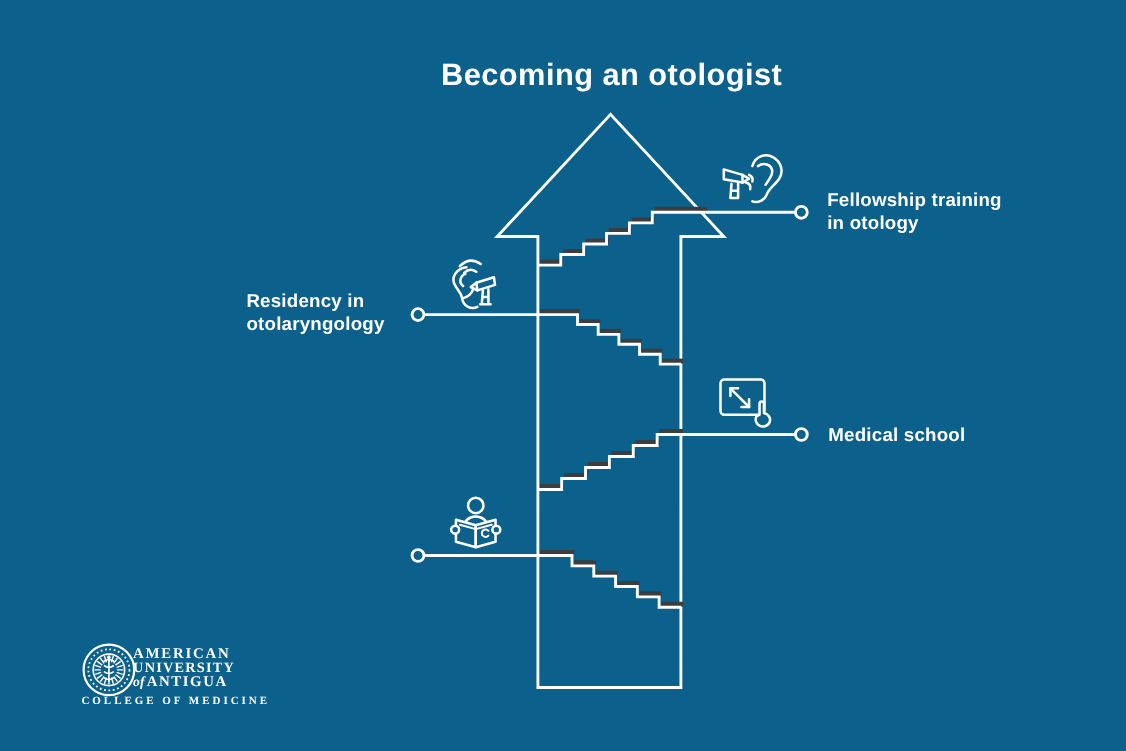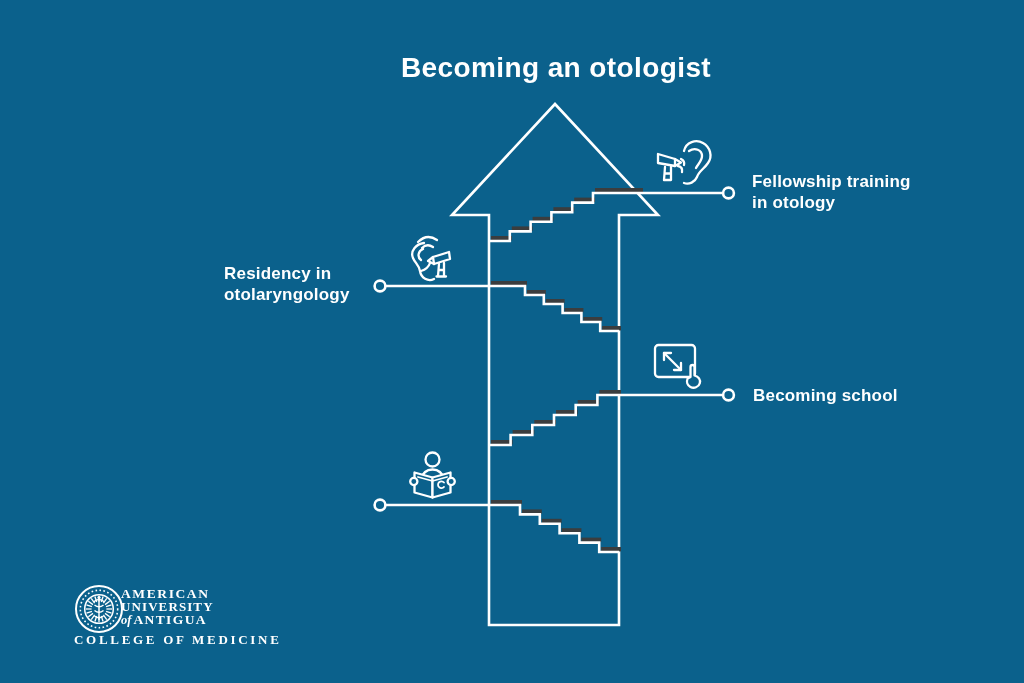--- a/index.html
+++ b/index.html
@@ -21,21 +21,21 @@
   }
   .lbl-fellowship{left:724px;top:171px;}
   .lbl-residency{left:196px;top:263px;}
   .lbl-medical{left:725px;top:385px;}
   .lbl-undergrad{left:196px;top:482px;}
   .logo-text{position:absolute;font-family:Liberation Serif, serif;font-weight:700;color:#fff;}
   .logo-l1{left:93px;top:586px;font-size:13.5px;letter-spacing:1.6px;}
   .logo-l2{left:93px;top:599px;font-size:13px;letter-spacing:1.1px;}
   .logo-l3{left:93px;top:612px;font-size:13.5px;letter-spacing:1.4px;text-align:center;}
   .logo-of{font-style:italic;font-size:12.5px;letter-spacing:0;margin-right:2px;}
-  .logo-l4{left:46px;top:632px;font-size:13px;letter-spacing:2.7px;}
+  .logo-l4{left:46px;top:632px;font-size:10px;letter-spacing:2.7px;}
 </style>
 </head>
 <body>
 
 <div class="stage">
 
   <div class="title">Becoming an otologist</div>
 
   <svg class="lineart" width="1024" height="683" viewBox="0 0 1024 683">
 
@@ -156,20 +156,20 @@
         <path d="M 18.5 18 Q 24 13 29.5 18"></path>
         <path d="M 19.5 21 Q 24 24.5 28.5 21 M 28.5 26.5 Q 24 30 19.5 26.5 M 19.5 32 Q 24 35.5 28.5 32"></path>
       </g>
     </g>
   </svg>
 
   <div class="step-label lbl-fellowship">Fellowship training
 in otology</div>
   <div class="step-label lbl-residency">Residency in
 otolaryngology</div>
-  <div class="step-label lbl-medical">Becoming school</div>
+  <div class="step-label lbl-medical">Medical school</div>
 
   <div class="logo-text logo-l1">AMERICAN</div>
   <div class="logo-text logo-l2">UNIVERSITY</div>
   <div class="logo-text logo-l3"><span class="logo-of">of</span><span>ANTIGUA</span></div>
   <div class="logo-text logo-l4">COLLEGE OF MEDICINE</div>
 
 </div>
 
 </body></html>

